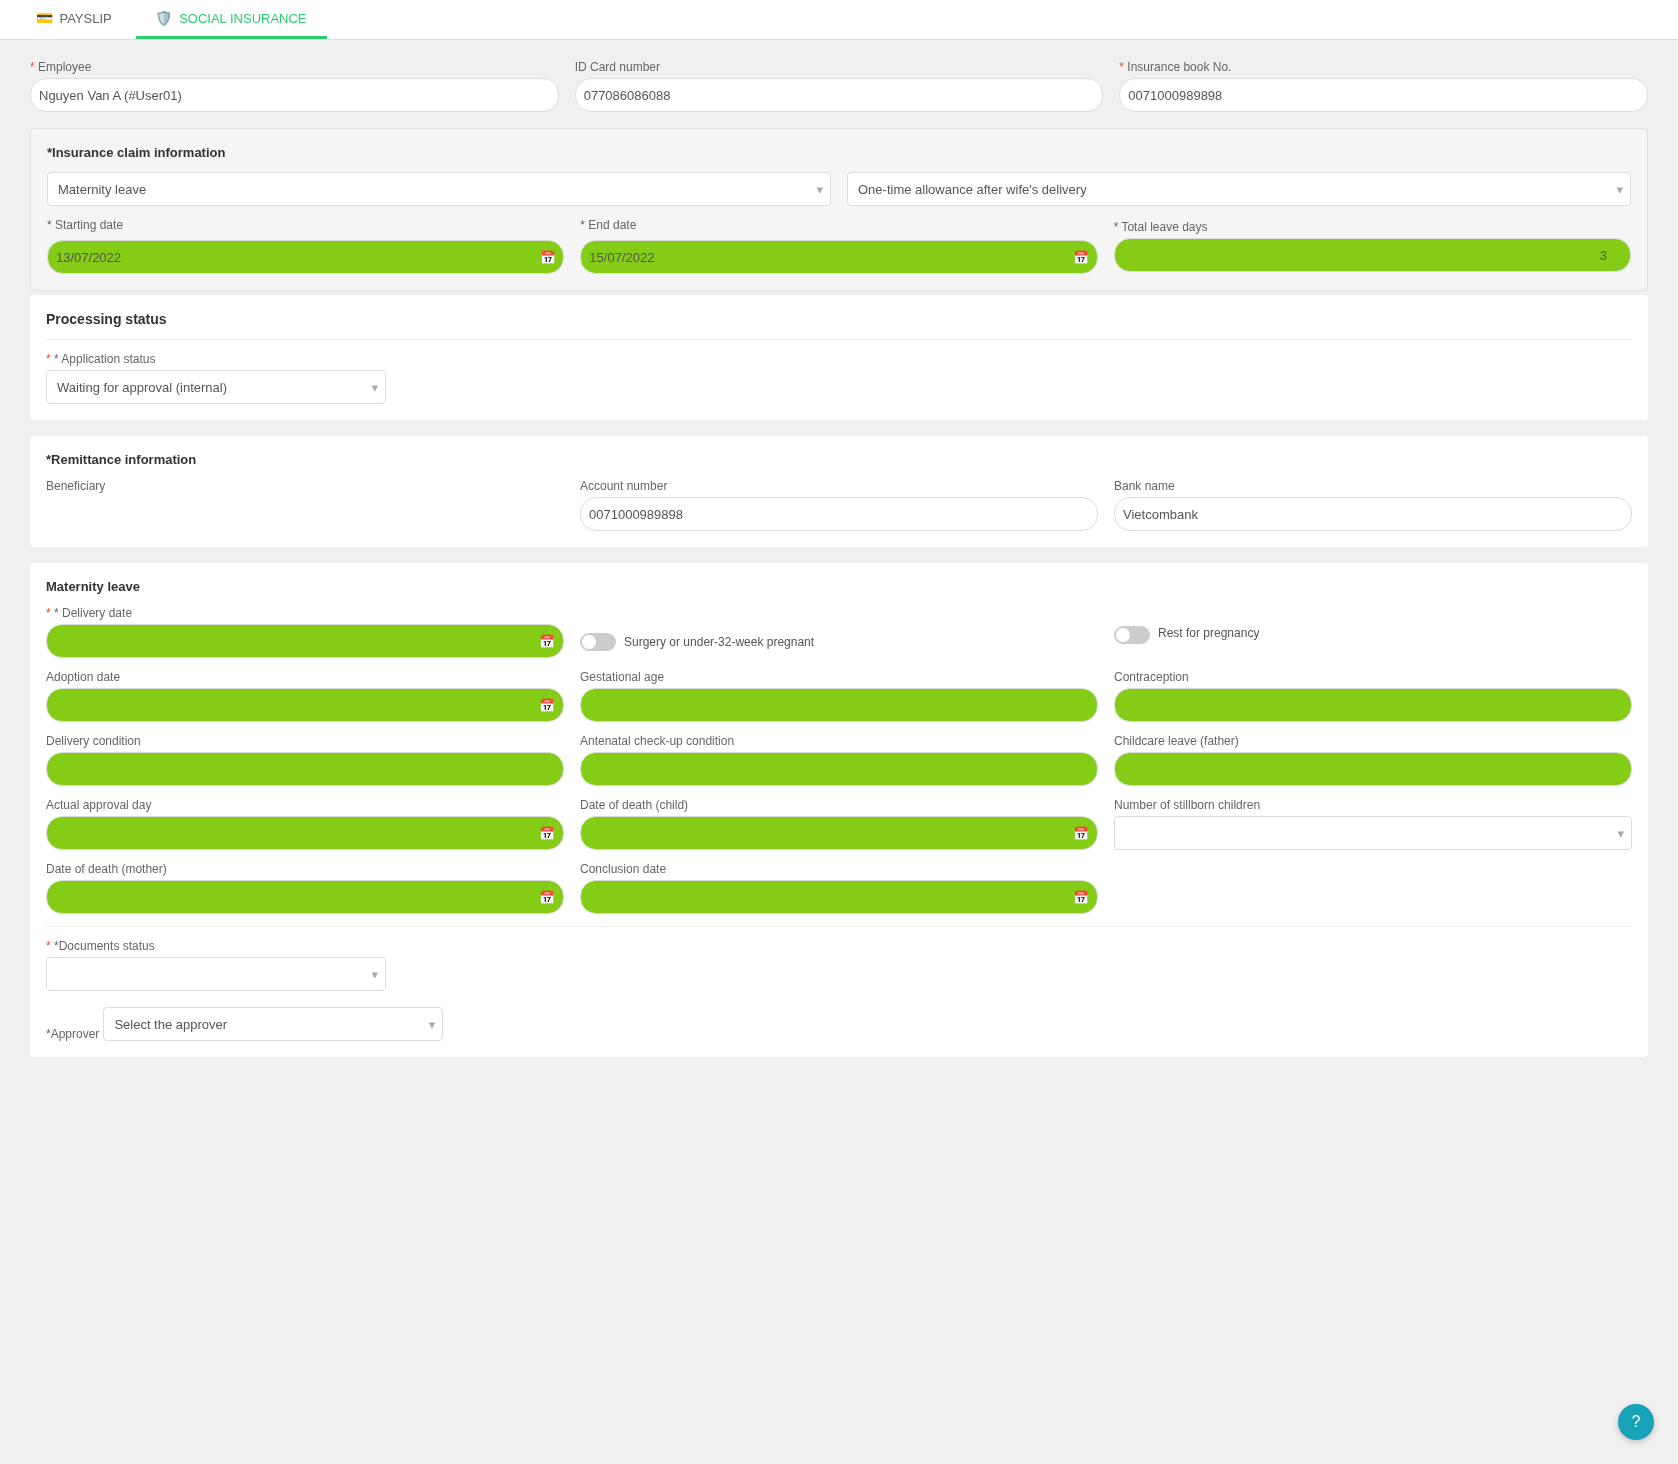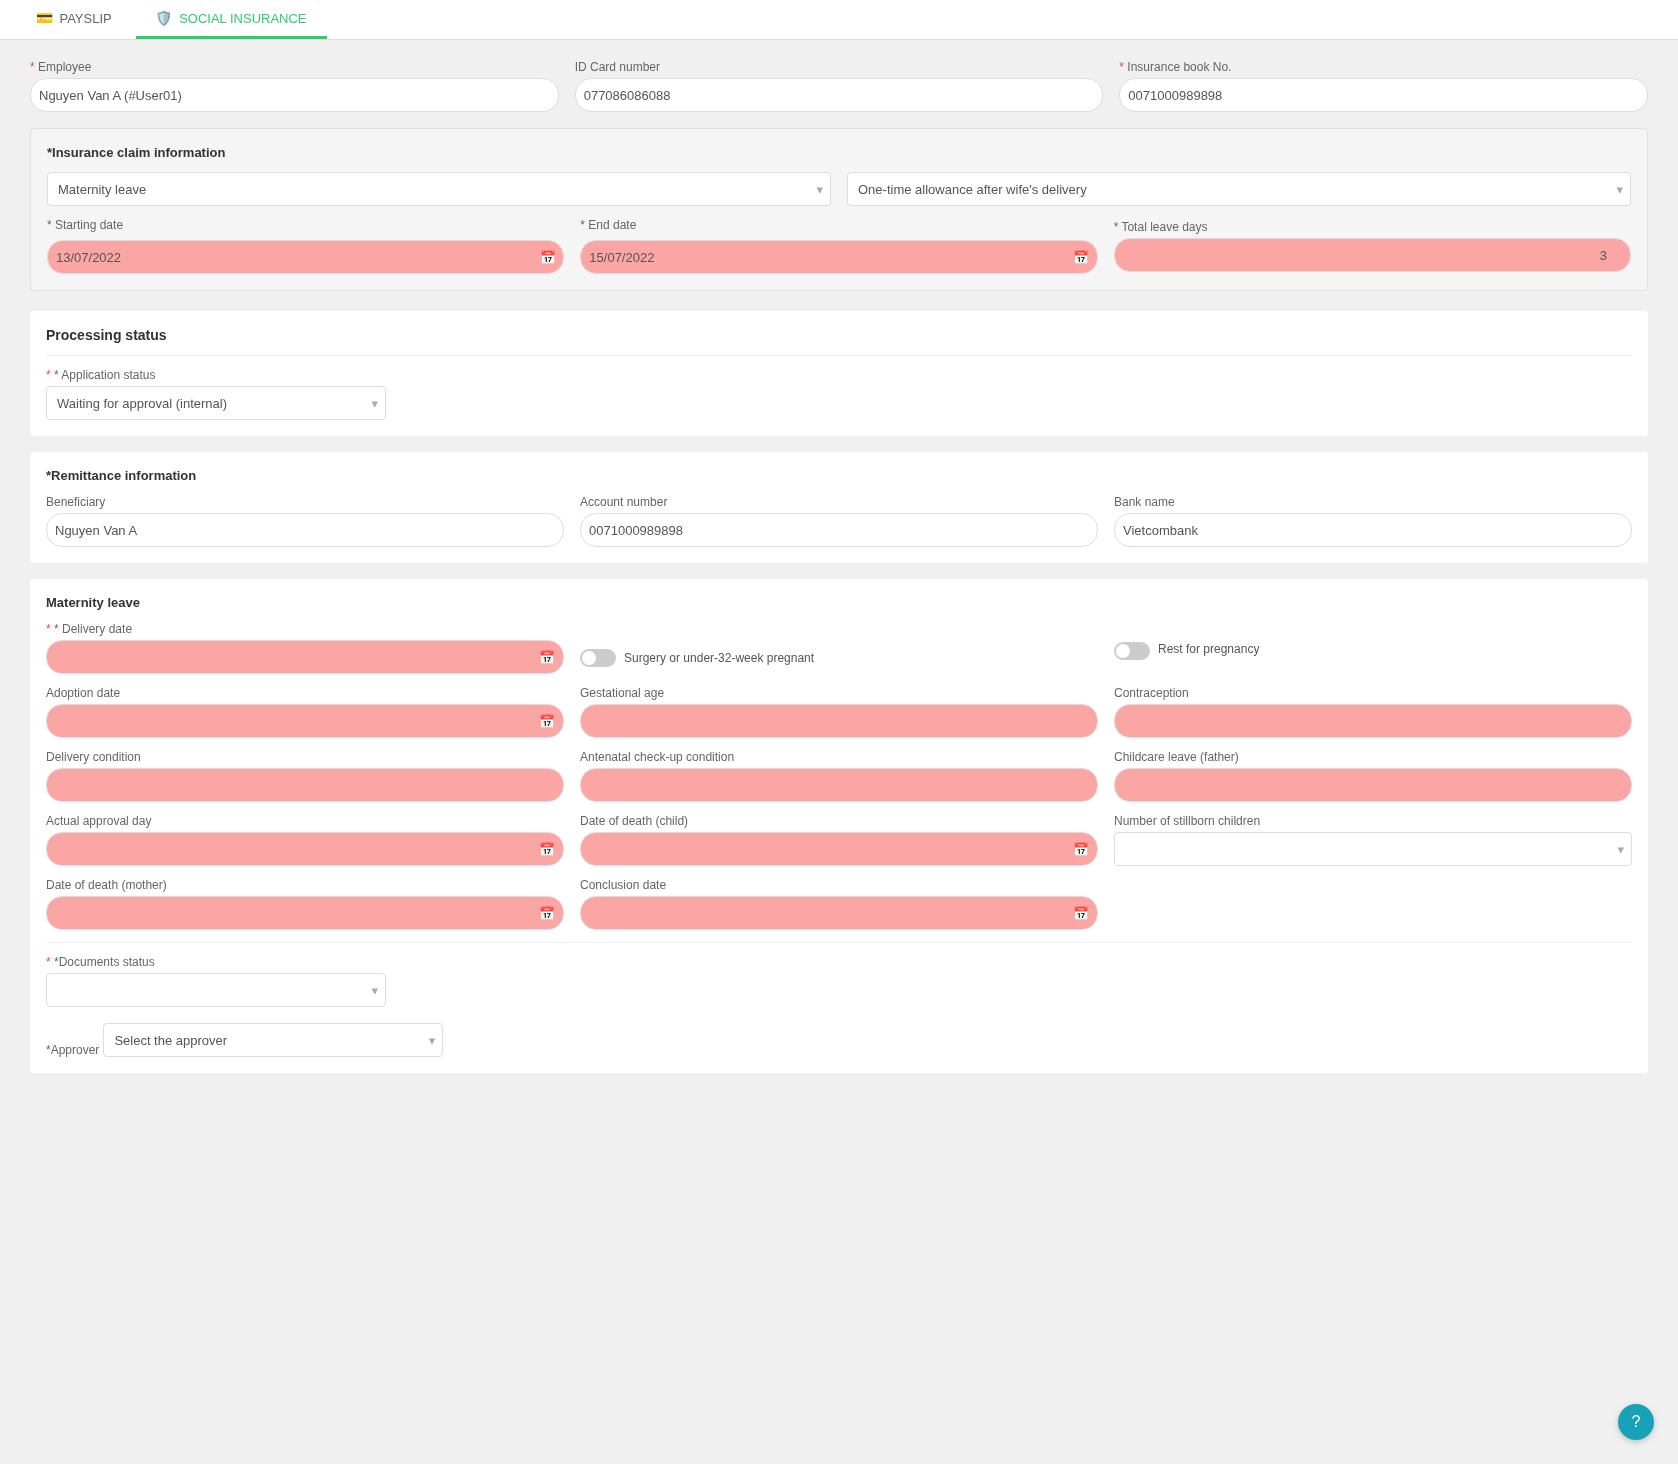--- a/index.html
+++ b/index.html
@@ -100,21 +100,21 @@
       display: flex;
       gap: 16px;
       margin-bottom: 16px;
     }
 
     .claim-box {
       background: #f5f5f5;
       border: 1px solid #e0e0e0;
       border-radius: 4px;
       padding: 16px;
-      margin-bottom: 20px;
+      margin-bottom: 4px;
     }
 
     .date-row {
       display: flex;
       gap: 16px;
       align-items: center;
       margin-top: 12px;
     }
 
     .date-group {
@@ -141,21 +141,21 @@
       border: 1px solid #ddd;
       border-radius: 4px;
       padding: 6px 10px;
       font-size: 13px;
       width: 100%;
       height: 34px;
       background: #f5f5f5;
       color: #555;
     }
     .inp.editable {
-      background: #fca5a5;
+      background: #84cc16;
     }
 
     .inp-date-wrap {
       position: relative;
     }
     .inp-date-wrap .inp { padding-right: 28px; }
     .inp-date-wrap .cal-ico {
       position: absolute;
       right: 8px;
       top: 50%;
@@ -290,21 +290,20 @@
         </select>
       </div>
     </div>
   </div>
 
   <div style="background:#fff;border-radius:4px;padding:16px;margin-bottom:16px;">
     <div style="font-size:13px;font-weight:bold;margin-bottom:12px;">*Remittance information</div>
     <div class="grid-3">
       <div>
         <label class="lbl">Beneficiary</label>
-        <input class="inp" type="text" readonly="" value="Nguyen Van A" style="">
       </div>
       <div>
         <label class="lbl">Account number</label>
         <input class="inp" type="text" readonly="" value="0071000989898" style="">
       </div>
       <div>
         <label class="lbl">Bank name</label>
         <input class="inp" type="text" readonly="" value="Vietcombank" style="">
       </div>
     </div>

